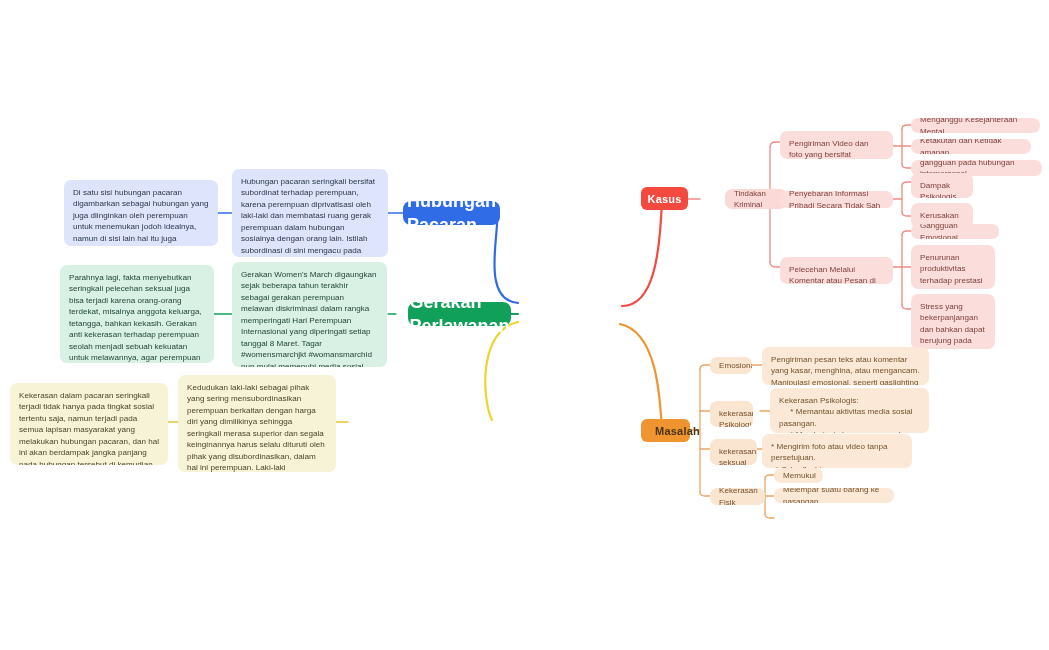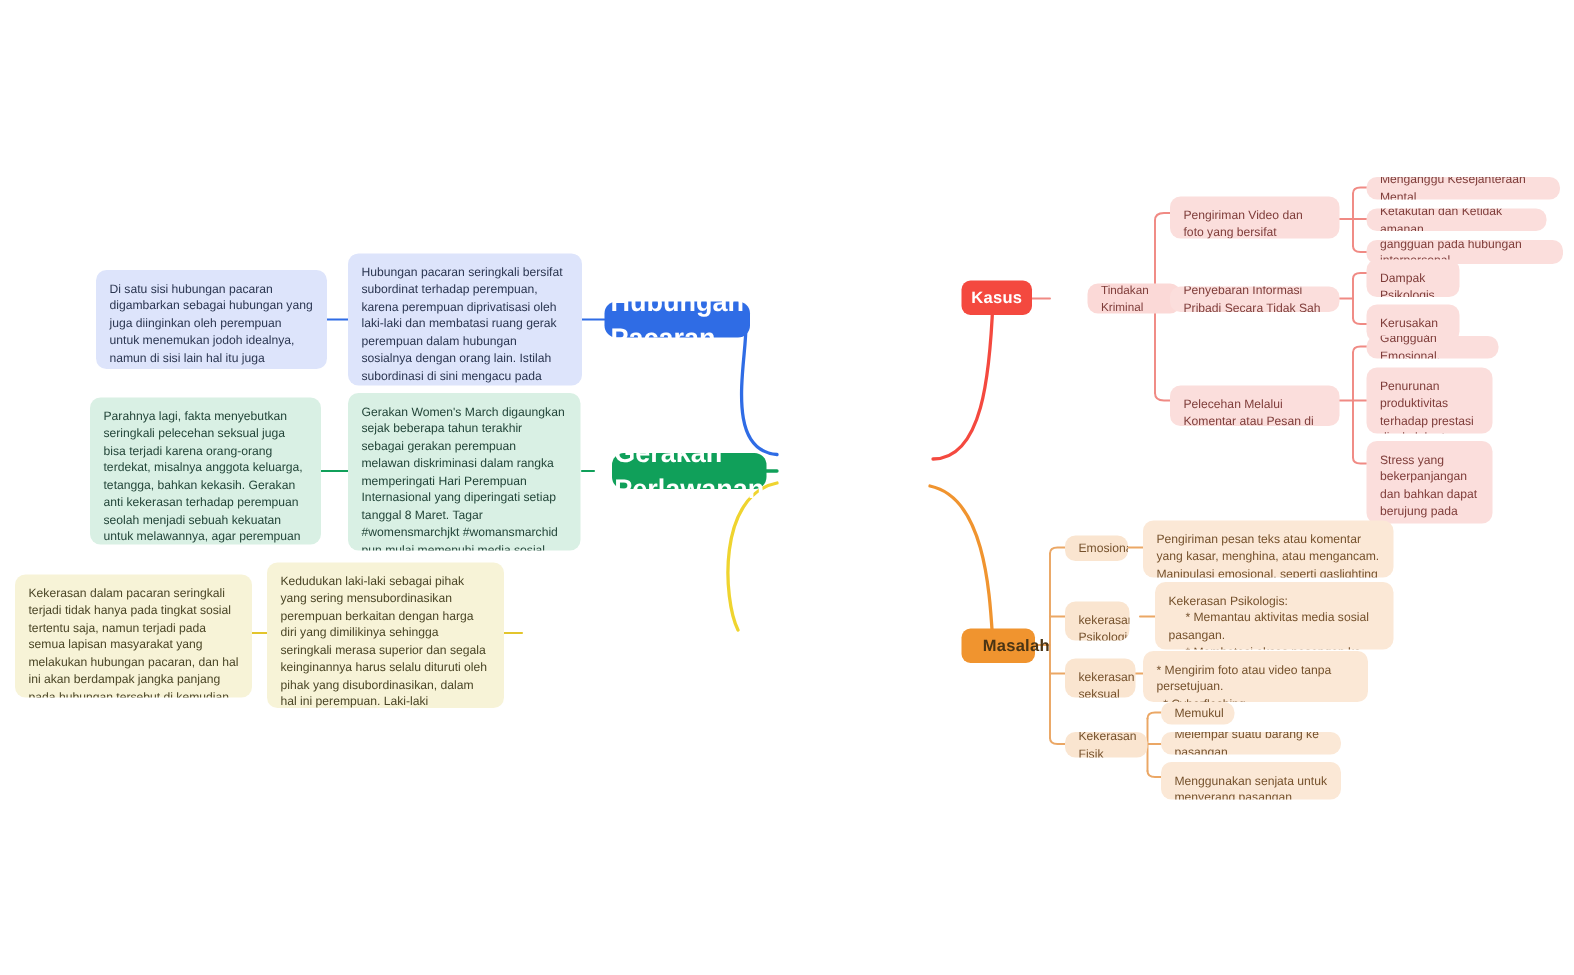--- a/index.html
+++ b/index.html
@@ -164,21 +164,20 @@
   <div class="node card orange" style="left:710px;top:439px;width:47px;height:26px;">kekerasan seksual</div>
   <div class="node card orangesoft" style="left:762px;top:434px;width:150px;height:34px;">
       <pre>* Mengirim foto atau video tanpa persetujuan.
   * Cyberflashing.
   * Revenge porn.</pre>
     </div>
 
   <div class="node card orange mid" style="left:710px;top:488px;width:55px;height:17px;">Kekerasan Fisik</div>
   <div class="node card orangesoft mid" style="left:774px;top:468px;width:49px;height:15px;">Memukul</div>
   <div class="node card orangesoft mid" style="left:774px;top:488px;width:120px;height:15px;">Melempar suatu barang ke pasangan</div>
-  <div class="node card orangesoft" style="left:774px;top:508px;width:120px;height:25px;">Menggunakan senjata untuk menyerang pasangan</div>
 
   <div class="node topic blue" style="left:403px;top:201px;width:97px;height:24px;justify-content:center;">Hubungan Pacaran</div>
   <div class="node card blue" style="left:232px;top:169px;width:156px;height:88px;">Hubungan pacaran seringkali bersifat subordinat terhadap perempuan, karena perempuan diprivatisasi oleh laki-laki dan membatasi ruang gerak perempuan dalam hubungan sosialnya dengan orang lain. Istilah subordinasi di sini mengacu pada posisi inferior dan terbatasnya kekuasaan yang dialami perempuan dalam hubungannya dalam masa pacaran.</div>
   <div class="node card blue" style="left:64px;top:180px;width:154px;height:66px;">Di satu sisi hubungan pacaran digambarkan sebagai hubungan yang juga diinginkan oleh perempuan untuk menemukan jodoh idealnya, namun di sisi lain hal itu juga membuka peluang akan terjadinya kekerasan dalam pacaran yang mungkin akan dialami perempuan jika tidak berhati-hati memilih pasangan.</div>
 
   <div class="node topic green" style="left:396px;top:302px;width:103px;height:24px;justify-content:center;margin-left:12px;">Gerakan Perlawanan</div>
   <div class="node card green" style="left:232px;top:262px;width:155px;height:105px;">Gerakan Women's March digaungkan sejak beberapa tahun terakhir sebagai gerakan perempuan melawan diskriminasi dalam rangka memperingati Hari Perempuan Internasional yang diperingati setiap tanggal 8 Maret. Tagar #womensmarchjkt #womansmarchid pun mulai memenuhi media sosial seiring dengan dilaksanakannya long march memperingati Hari Perempuan Internasional dan pelaksanaannya di Indonesia dilaksanakan pada tanggal 27 April 2019</div>
   <div class="node card green" style="left:60px;top:265px;width:154px;height:98px;">Parahnya lagi, fakta menyebutkan seringkali pelecehan seksual juga bisa terjadi karena orang-orang terdekat, misalnya anggota keluarga, tetangga, bahkan kekasih. Gerakan anti kekerasan terhadap perempuan seolah menjadi sebuah kekuatan untuk melawannya, agar perempuan tidak hanya diam dan berani bertindak ketika merasakan adanya pelecehan seksual terhadap dirinya. Tentu saja pemerintah harus ikut serta dalam melaksanakan undang-undang yang berlaku.</div>
 
   <div class="node card yellow" style="left:178px;top:375px;width:158px;height:97px;">Kedudukan laki-laki sebagai pihak yang sering mensubordinasikan perempuan berkaitan dengan harga diri yang dimilikinya sehingga seringkali merasa superior dan segala keinginannya harus selalu dituruti oleh pihak yang disubordinasikan, dalam hal ini perempuan. Laki-laki melegitimasi kekuasaannya atas perempuan dengan memprivatisasi perempuan dan membatasi hak-hak yang menyertai perempuan, termasuk untuk mendapatkan perlakuan yang menyenangkan dalam hubungan.</div>

